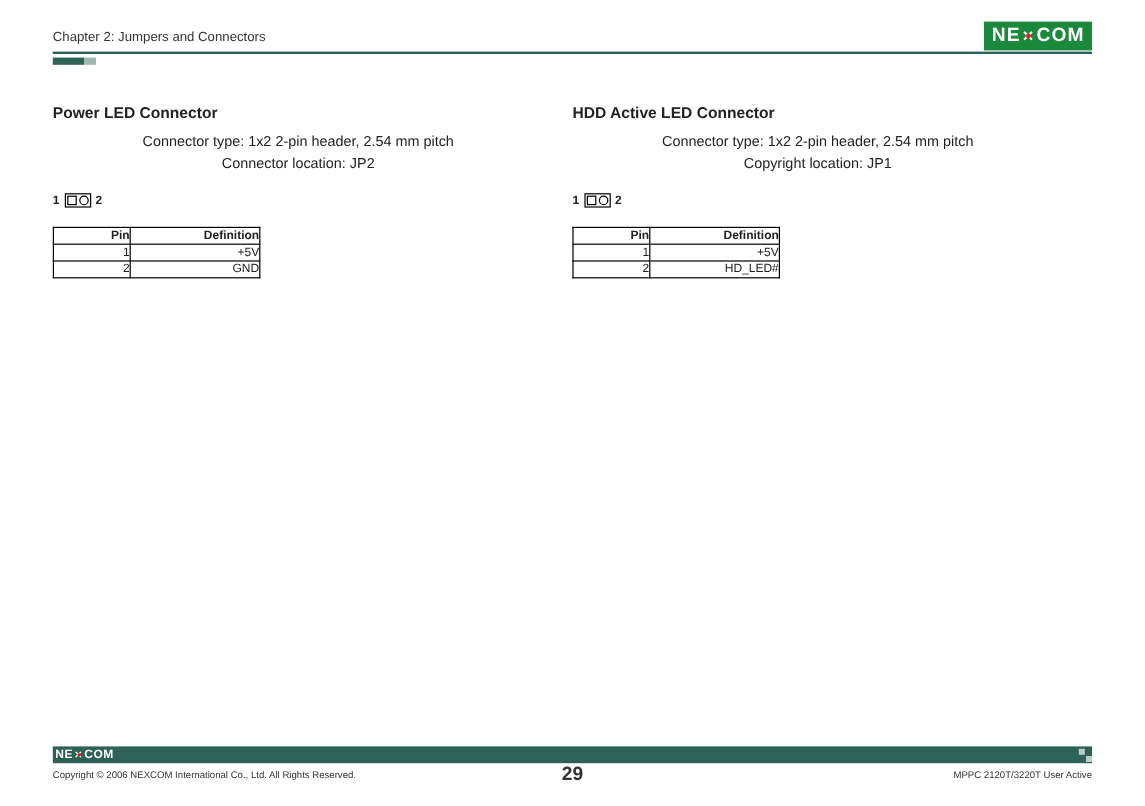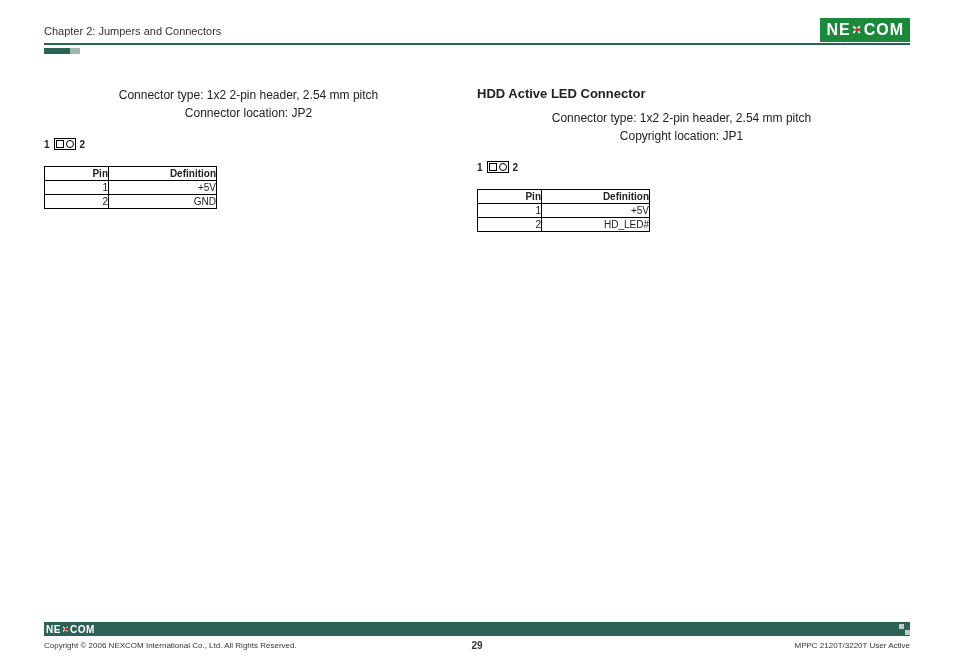--- a/index.html
+++ b/index.html
@@ -32,21 +32,21 @@
     .footer-bar { position: absolute; left: 44px; right: 44px; bottom: 36px; height: 14px; background: #2d6357; display: flex; align-items: center; justify-content: space-between; }
     .footer-logo-wrap { display: flex; align-items: center; padding-left: 2px; }
     .footer-logo { color: #fff; font-weight: 900; font-size: 10px; letter-spacing: 0.5px; display: flex; align-items: center; }
     .footer-logo .logo-x::before { font-size: 8px; }
     .footer-logo .logo-x-dot { width: 3px; height: 3px; }
     .footer-squares-wrap { position: absolute; right: 44px; bottom: 36px; display:flex; flex-direction: column; align-items: flex-end; gap:1px; transform: translateY(-1px);}
     .sq-row { display:flex; gap:1px;}
     .sq-a { width:5px; height:5px; background:#2d6357;}
     .sq-b { width:5px; height:5px; background:#bcccc6;}
     .footer-txt { position: absolute; left: 44px; right: 44px; bottom: 22px; display: flex; justify-content: space-between; align-items: center; font-size: 8px; color: #333; }
-    .footer-page { position: absolute; left: 50%; transform: translateX(-50%); font-weight: 700; font-size: 10px; }
+    .footer-page { position: absolute; left: 50%; transform: translateX(-50%); font-weight: 700; font-size: 16px; }
   </style>
 </head>
 <body>
 <div class="page">
 
   <div class="header">
     <div class="chapter">Chapter 2: Jumpers and Connectors</div>
     <div class="logo-box">
       <span class="logo-text">
         <span>NE</span>
@@ -56,20 +56,21 @@
           <span>COM</span>
       </span>
     </div>
   </div>
   <div class="rule"></div>
   <div class="rule-tab"></div>
   <div class="rule-tab2"></div>
 
   <div class="content">
     <div class="col">
+      <div class="h">Power LED Connector</div>
       <div class="p">
         <span>Connector type: 1x2 2-pin header, 2.54 mm pitch</span><br>
         <span>Connector location: JP2</span>
       </div>
       <div class="conn">
         <span class="conn-lbl">1</span>
         <span class="conn-box">
           <span class="pin-sq"></span>
           <span class="pin-ci"></span>
         </span>

